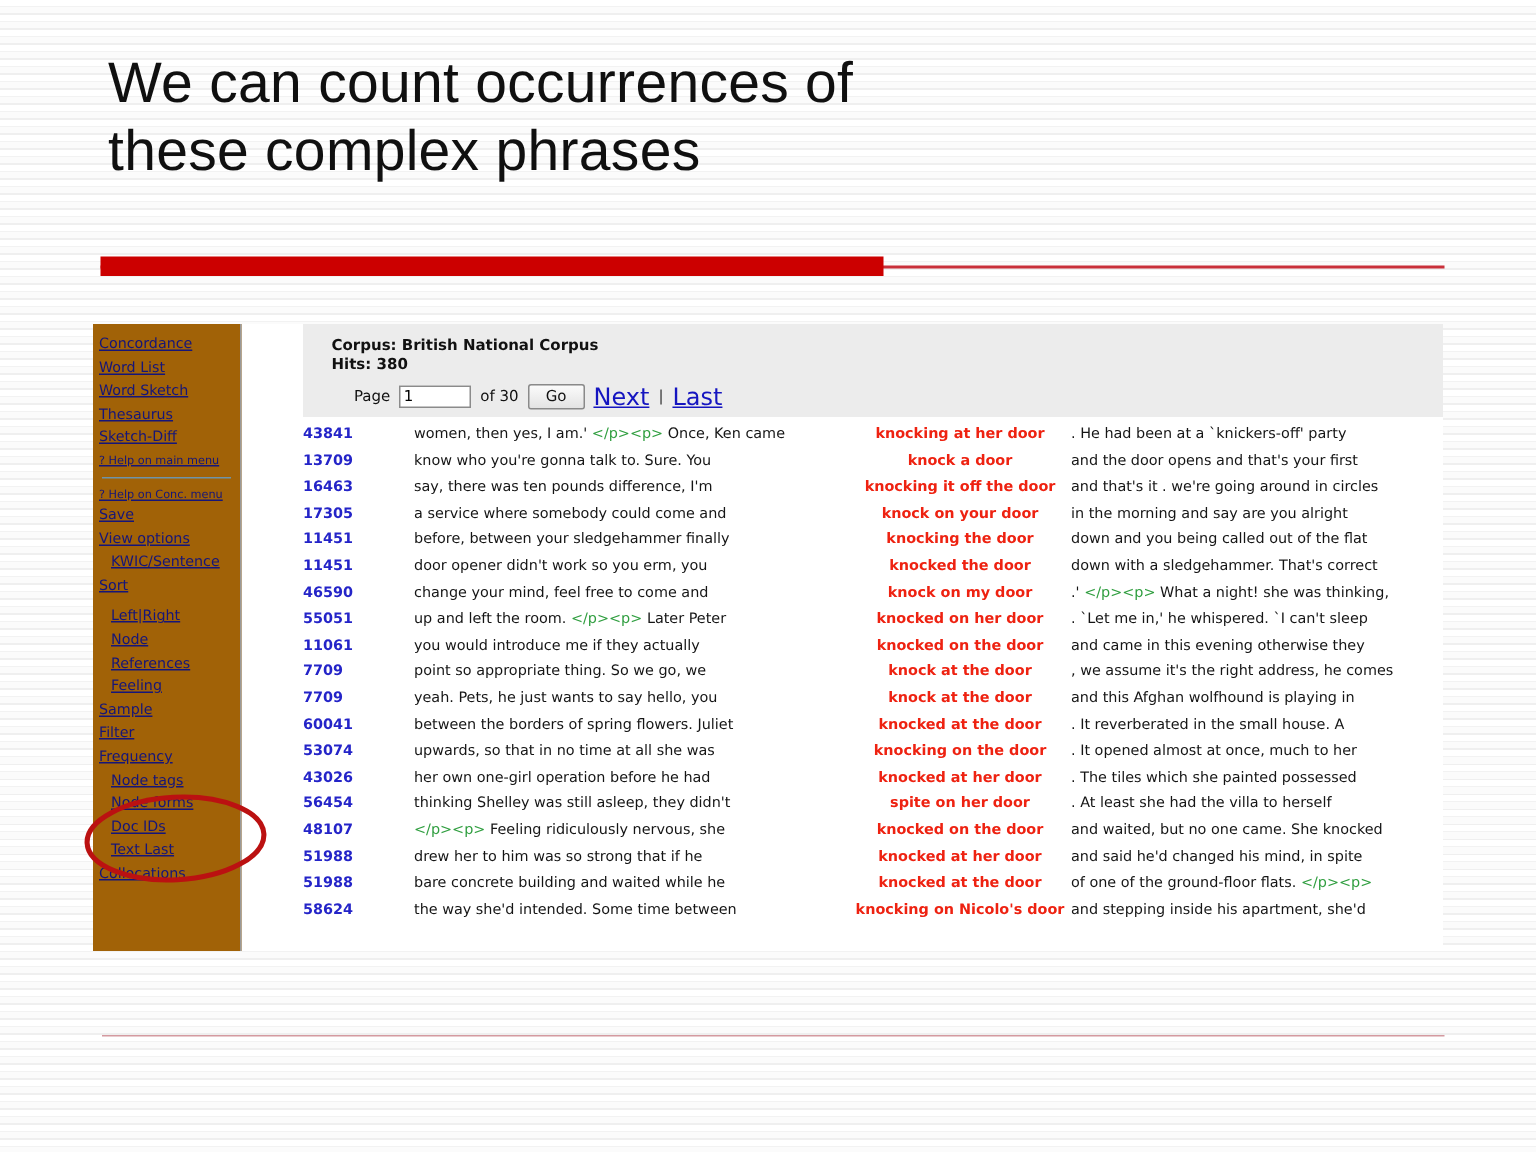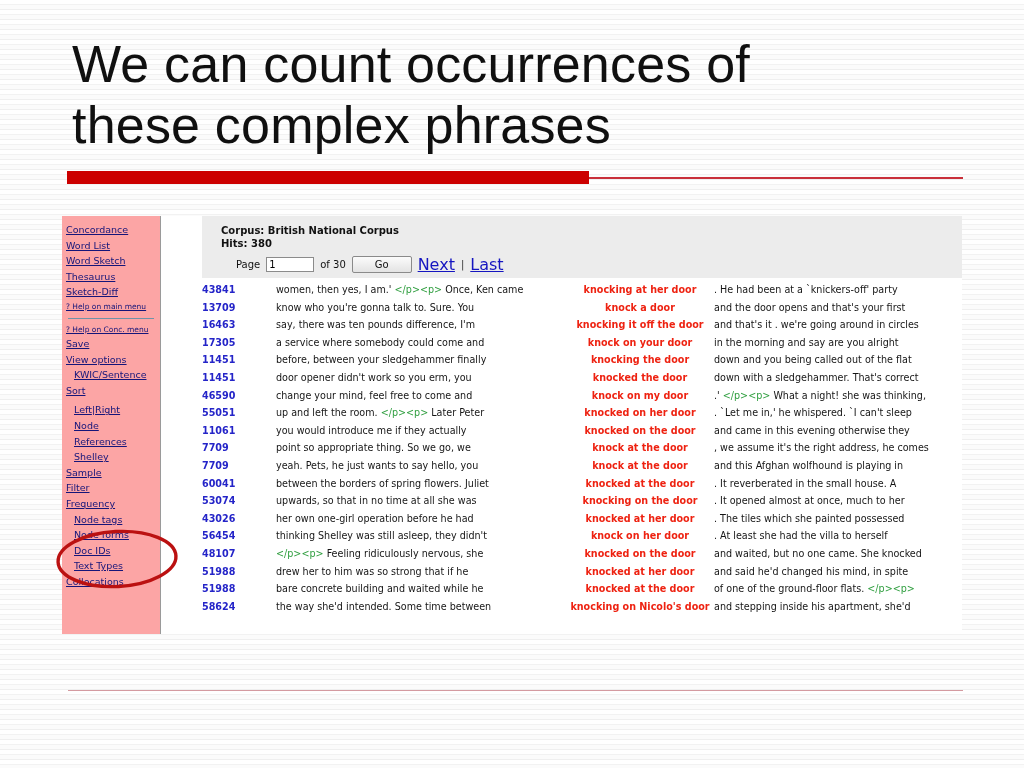--- a/index.html
+++ b/index.html
@@ -24,21 +24,21 @@
     );
     position: relative;
   }
 
   
   #slide-title {
     position: absolute;
     left: 72px;
     top: 34px;
     width: 880px;
-    font-size: 52px;
+    font-size: 38px;
     line-height: 1.18;
     color: #101010;
     letter-spacing: 0.2px;
     font-weight: normal;
     margin: 0;
     white-space: pre-line;
   }
   #title-rule-thin {
     position: absolute;
     left: 67px;
@@ -77,21 +77,21 @@
     font-family: "DejaVu Sans", sans-serif;
     overflow: hidden;
   }
 
   
   #sidebar {
     position: absolute;
     left: 0; top: 0;
     width: 99px;
     height: 418px;
-    background: #fca5a5;
+    background: #a16207;
     border-right: 1px solid #9a9a9a;
     box-sizing: border-box;
     padding: 6px 0 0 4px;
   }
   #sidebar a, #sidebar .menu-link {
     display: block;
     color: #15157a;
     font-size: 9.5px;
     line-height: 15.6px;
     text-decoration: underline;
@@ -160,21 +160,21 @@
     font-size: 10px;
     font-family: "DejaVu Sans", sans-serif;
     border: 1px solid #8b8b8b;
     background: #fff;
     padding: 0 2px;
     box-sizing: border-box;
   }
   #go-button {
     font-size: 10px;
     font-family: "DejaVu Sans", sans-serif;
-    padding: 0px 22px;
+    padding: 0px 11px;
     height: 17px;
     border: 1px solid #8a8a8a;
     background: linear-gradient(to bottom, #fbfbfb, #e3e3e3);
     color: #111;
     border-radius: 2px;
     cursor: pointer;
   }
   #pager a {
     color: #1515c0;
     text-decoration: underline;
@@ -261,28 +261,28 @@
 
     <a>Save</a>
     <a>View options</a>
     <a class="indent">KWIC/Sentence</a>
     <a>Sort</a>
     <div class="inline-row indent">
       <a>Left</a><span class="sep">|</span><a>Right</a>
     </div>
     <a class="indent">Node</a>
     <a class="indent">References</a>
-    <a class="indent">Shelley</a>
+    <a class="indent">Feeling</a>
     <a>Sample</a>
     <a>Filter</a>
     <a>Frequency</a>
     <a class="indent">Node tags</a>
     <a class="indent">Node forms</a>
     <a class="indent">Doc IDs</a>
-    <a class="indent">Text Types</a>
+    <a class="indent">Text Last</a>
     <a>Collocations</a>
   </div>
 
   <div id="main-panel">
 
     <div id="conc-header">
       <div class="corpus-line">
         <span class="corpus-label">Corpus:</span>
         <span>British National Corpus</span>
       </div>
@@ -383,21 +383,21 @@
           </tr>
           <tr>
             <td class="col-id">43026</td>
             <td class="col-left">her own one-girl operation before he had</td>
             <td class="col-kwic">knocked at her door</td>
             <td class="col-right">. The tiles which she painted possessed</td>
           </tr>
           <tr>
             <td class="col-id">56454</td>
             <td class="col-left">thinking Shelley was still asleep, they didn't</td>
-            <td class="col-kwic">knock on her door</td>
+            <td class="col-kwic">spite on her door</td>
             <td class="col-right">. At least she had the villa to herself</td>
           </tr>
           <tr>
             <td class="col-id">48107</td>
             <td class="col-left"><span class="tag">&lt;/p&gt;&lt;p&gt;</span> Feeling ridiculously nervous, she</td>
             <td class="col-kwic">knocked on the door</td>
             <td class="col-right">and waited, but no one came. She knocked</td>
           </tr>
           <tr>
             <td class="col-id">51988</td>

